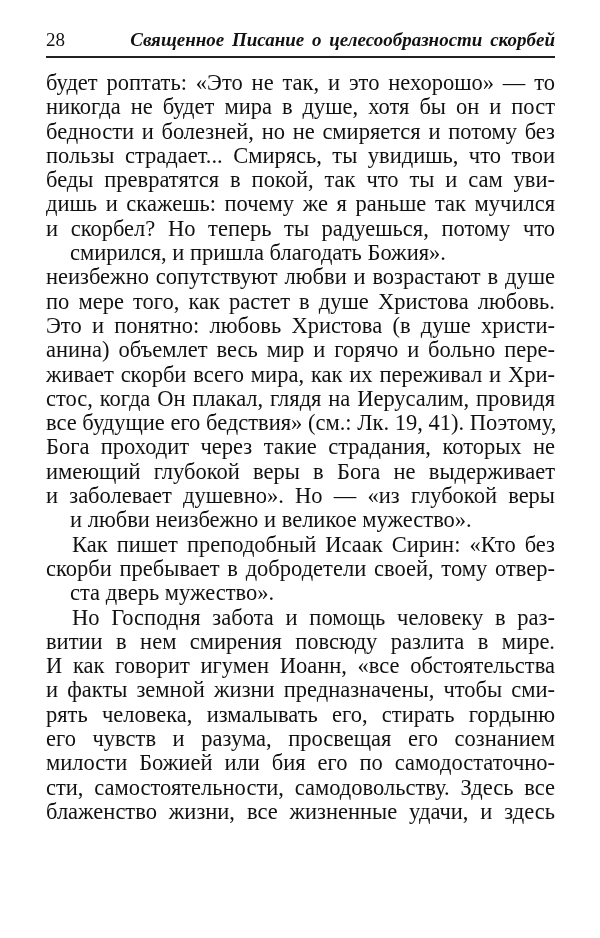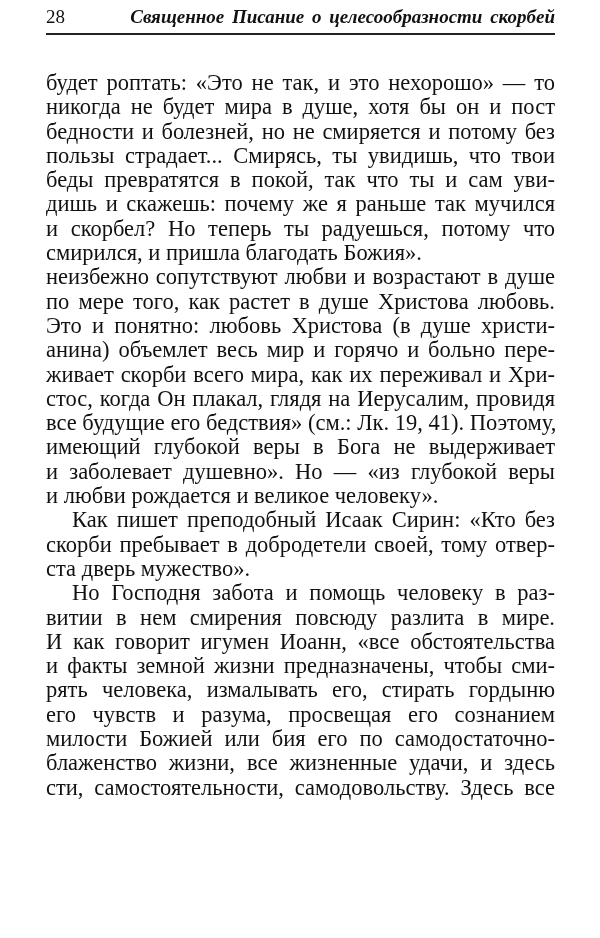--- a/index.html
+++ b/index.html
@@ -1,30 +1,30 @@
 <!DOCTYPE html>
 <html><head>
 <meta charset="utf-8">
 <style>
   html, body { margin: 0; padding: 0; background: #ffffff; }
   body { width: 600px; height: 938px; position: relative; overflow: hidden; color: #111; }
   .header {
-    position: absolute; left: 46px; top: 5px; width: 509px; height: 28px;
+    position: absolute; left: 46px; top: 28px; width: 509px; height: 28px;
     border-bottom: 2px solid #222;
     font-family: "Liberation Serif", serif;
   }
   .page-num { position: absolute; left: 0; top: 0; font-size: 19px; line-height: 24px; }
   .running-title { position: absolute; right: 0; top: 0; font-size: 19px; line-height: 24px; font-style: italic; font-weight: bold; word-spacing: 3px; }
   .body-text {
     position: absolute; left: 46px; top: 71px; width: 509px;
     font-family: "Liberation Serif", serif;
     font-size: 22.5px; line-height: 24.3px;
   }
   .line { display: block; white-space: nowrap; text-align: justify; text-align-last: justify; height: 24.3px; }
-  .line.last { text-align-last: left; }
+  .line.last { text-align-last: left; margin-left: 24px; }
   .line.indent { padding-left: 26px; }
 </style>
 </head>
 <body>
 
 <div class="header">
   <span class="page-num">28</span>
   <span class="running-title">Священное Писание о целесообразности скорбей</span>
 </div>
 
@@ -37,28 +37,29 @@
     <span class="line">дишь и скажешь: почему же я раньше так мучился</span>
     <span class="line">и скорбел? Но теперь ты радуешься, потому что</span>
     <span class="line last">смирился, и пришла благодать Божия».</span>
     <span class="line">неизбежно сопутствуют любви и возрастают в душе</span>
     <span class="line">по мере того, как растет в душе Христова любовь.</span>
     <span class="line">Это и понятно: любовь Христова (в душе христи-</span>
     <span class="line">анина) объемлет весь мир и горячо и больно пере-</span>
     <span class="line">живает скорби всего мира, как их переживал и Хри-</span>
     <span class="line">стос, когда Он плакал, глядя на Иерусалим, провидя</span>
     <span class="line">все будущие его бедствия» (см.: Лк. 19, 41). Поэтому,</span>
+    <span class="line">Бога проходит через такие страдания, которых не</span>
     <span class="line">имеющий глубокой веры в Бога не выдерживает</span>
     <span class="line">и заболевает душевно». Но — «из глубокой веры</span>
-    <span class="line last">и любви рождается и великое человеку».</span>
+    <span class="line last">и любви неизбежно и великое мужество».</span>
     <span class="line indent">Как пишет преподобный Исаак Сирин: «Кто без</span>
     <span class="line">скорби пребывает в добродетели своей, тому отвер-</span>
     <span class="line last">ста дверь мужество».</span>
     <span class="line indent">Но Господня забота и помощь человеку в раз-</span>
     <span class="line">витии в нем смирения повсюду разлита в мире.</span>
     <span class="line">И как говорит игумен Иоанн, «все обстоятельства</span>
     <span class="line">и факты земной жизни предназначены, чтобы сми-</span>
     <span class="line">рять человека, измалывать его, стирать гордыню</span>
     <span class="line">его чувств и разума, просвещая его сознанием</span>
     <span class="line">милости Божией или бия его по самодостаточно-</span>
+    <span class="line">сти, самостоятельности, самодовольству. Здесь все</span>
     <span class="line">блаженство жизни, все жизненные удачи, и здесь</span>
-    <span class="line">сти, самостоятельности, самодовольству. Здесь все</span>
   </div>
 
 </body></html>

